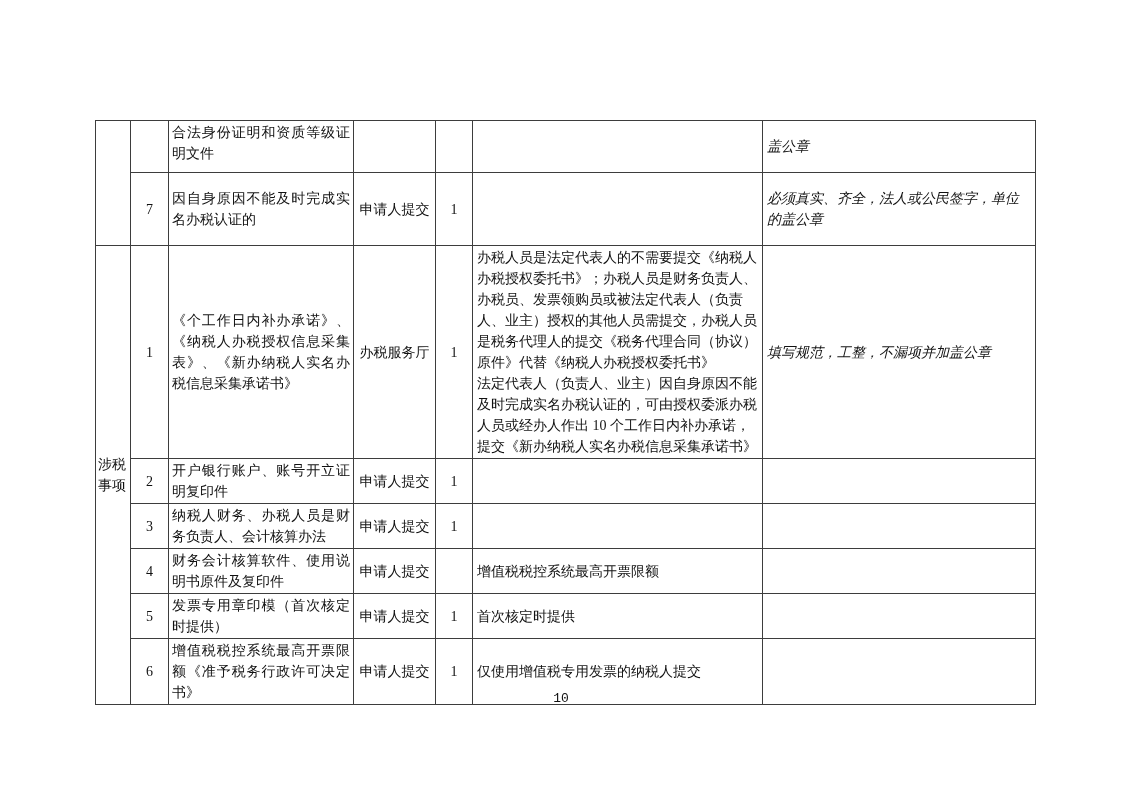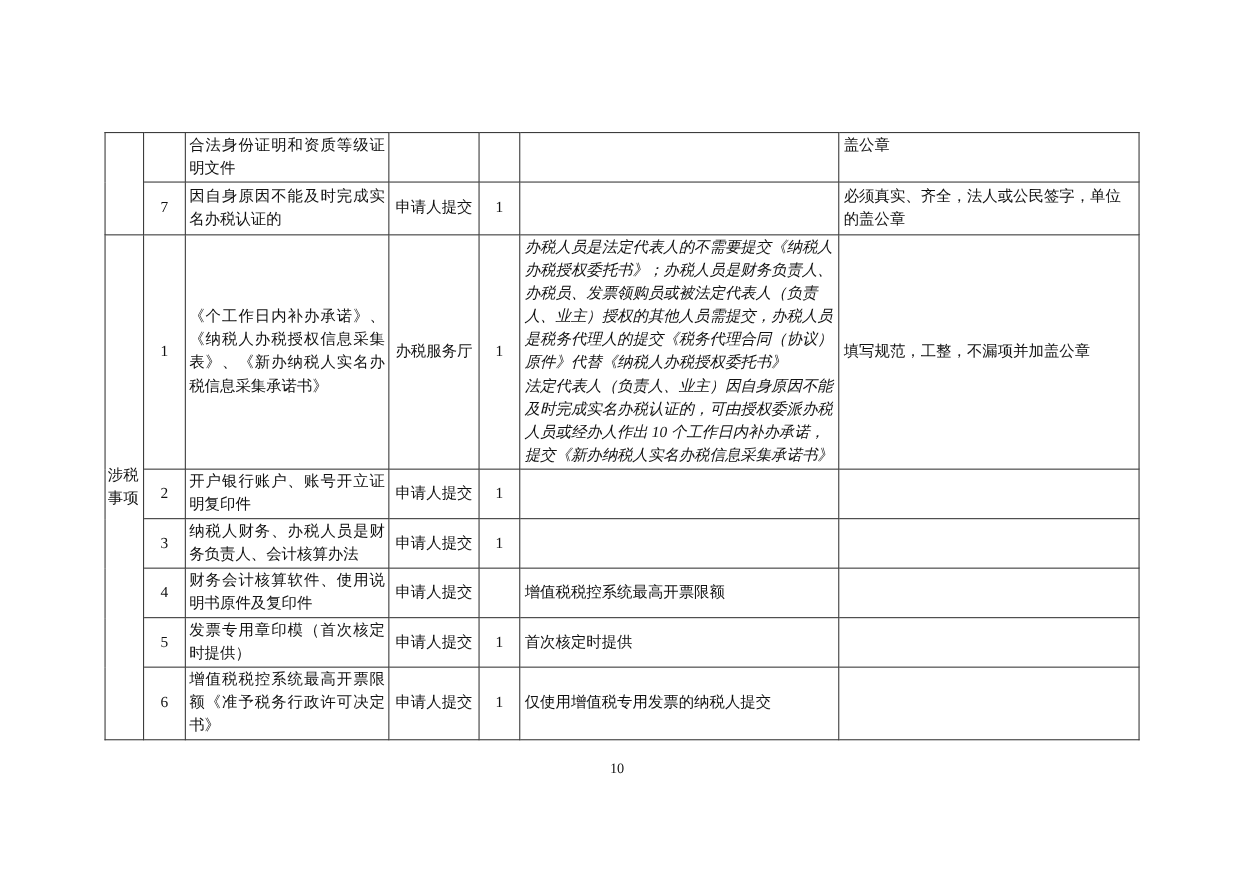--- a/index.html
+++ b/index.html
@@ -44,32 +44,33 @@
   td.method { text-align: center; padding: 0 1px; }
   td.cnt { text-align: center; }
   td.note {
     text-align: left;
     padding: 1px 4px;
     white-space: pre-line;
     word-break: break-all;
   }
   td.req {
     text-align: left;
-    padding: 1px 4px;
+    padding: 15px 4px;
     word-break: break-all;
+    font-style: italic;
   }
   tr.rA td { vertical-align: top; }
-  tr.r1 td.note { vertical-align: top; font-style: italic; }
+  tr.r1 td.note { vertical-align: top; }
   .page-number {
     position: absolute;
     left: 0; right: 0;
     top: 691px;
     text-align: center;
     font-size: 13px;
-    font-family: Liberation Serif, serif;
+    font-family: Liberation Mono, monospace;
   }
 </style>
 </head>
 <body>
 
 <div class="page">
 
   <table class="doc-table">
     <colgroup>
       <col style="width:35px">

